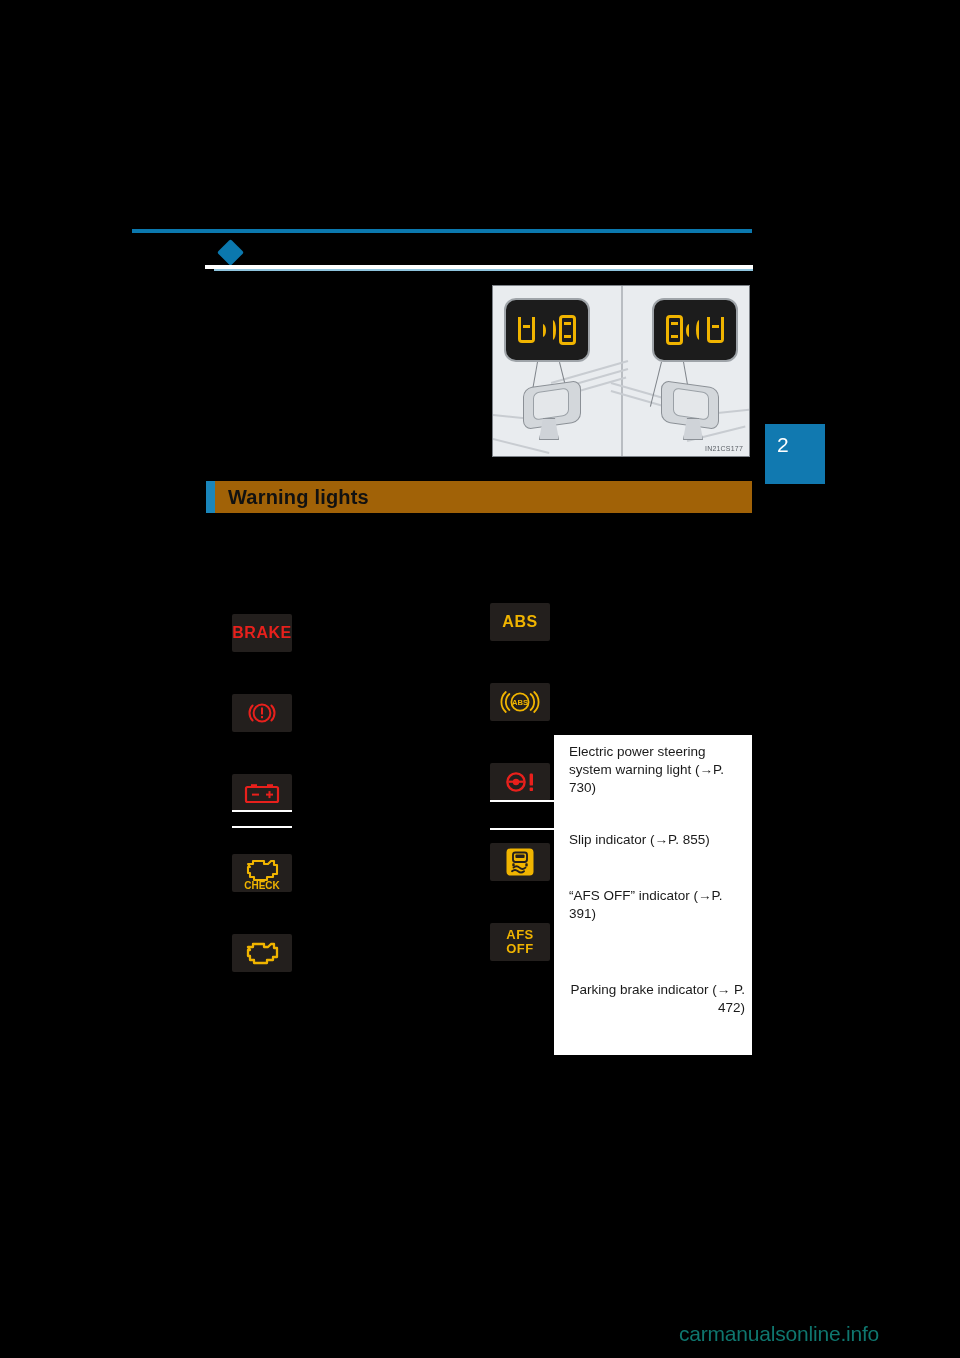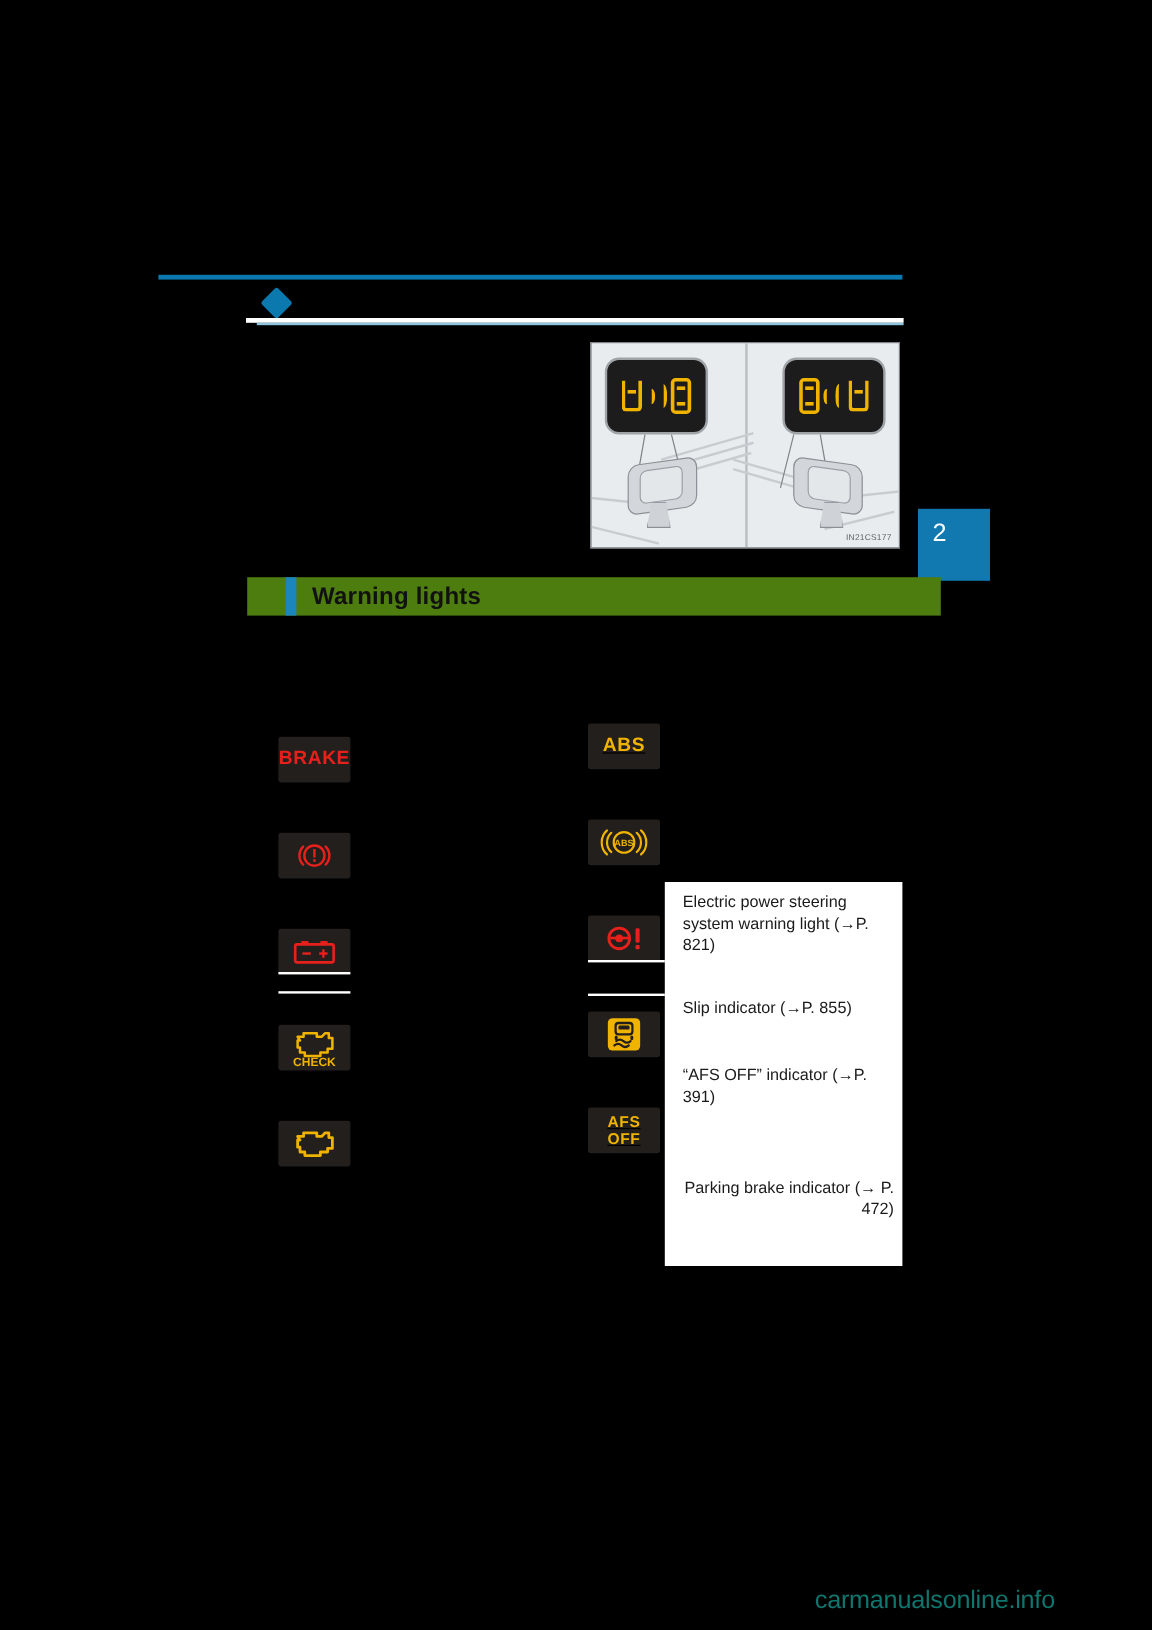--- a/index.html
+++ b/index.html
@@ -208,24 +208,23 @@
     letter-spacing: 0.2px;
     padding: 1px 3px;
     font-family: "Liberation Sans", sans-serif;
   }
 
   
   .section-banner {
     position: absolute;
     left: 206px; top: 481px;
     width: 546px; height: 32px;
-    background: #4d7c0f;
+    background: #a16207;
     display: flex;
     align-items: center;
-    padding-left: 32px;
   }
   .section-banner .accent {
     width: 9px; height: 100%;
     background: #1a86bb;
     flex: 0 0 auto;
   }
   .section-banner .title {
     color: #111111;
     font-size: 20px;
     font-weight: bold;
@@ -248,21 +247,21 @@
     width: 60px; height: 38px;
     background: #231f1d;
     border-radius: 2px;
     display: flex;
     align-items: center;
     justify-content: center;
     box-sizing: border-box;
     overflow: hidden;
   }
   .icon-tile.col-left  { left: 0px; margin-top: 11px; }
-  .icon-tile.col-right { left: 258px; text-decoration: underline; }
+  .icon-tile.col-right { left: 258px; }
 
   .tile-text {
     font-size: 16px;
     font-weight: bold;
     letter-spacing: 0.5px;
     font-family: "Liberation Sans", sans-serif;
     line-height: 1;
   }
   .t-red    { color: #e8201c; }
   .t-amber  { color: #f0b400; }
@@ -478,21 +477,21 @@
     </div>
 
   </div>
 
   <div class="sliver" style="left:232px; top:810px; width:60px; height:2px;"></div>
   <div class="sliver" style="left:232px; top:826px; width:60px; height:2px;"></div>
   <div class="sliver" style="left:490px; top:800px; width:64px; height:2px;"></div>
   <div class="sliver" style="left:490px; top:828px; width:64px; height:2px;"></div>
 
   <div class="desc-panel">
-    <div class="desc-item i0">Electric power steering system warning light (→P. 821)</div>
+    <div class="desc-item i0">Electric power steering system warning light (→P. 730)</div>
     <div class="desc-item i1">Slip indicator (→P. 855)</div>
     <div class="desc-item i2">“AFS OFF” indicator (→P. 391)</div>
     <div class="desc-item i3">Parking brake indicator (→ P. 472)</div>
   </div>
 
   <div class="watermark">carmanualsonline.info</div>
 
 </div>
 
 </body></html>

